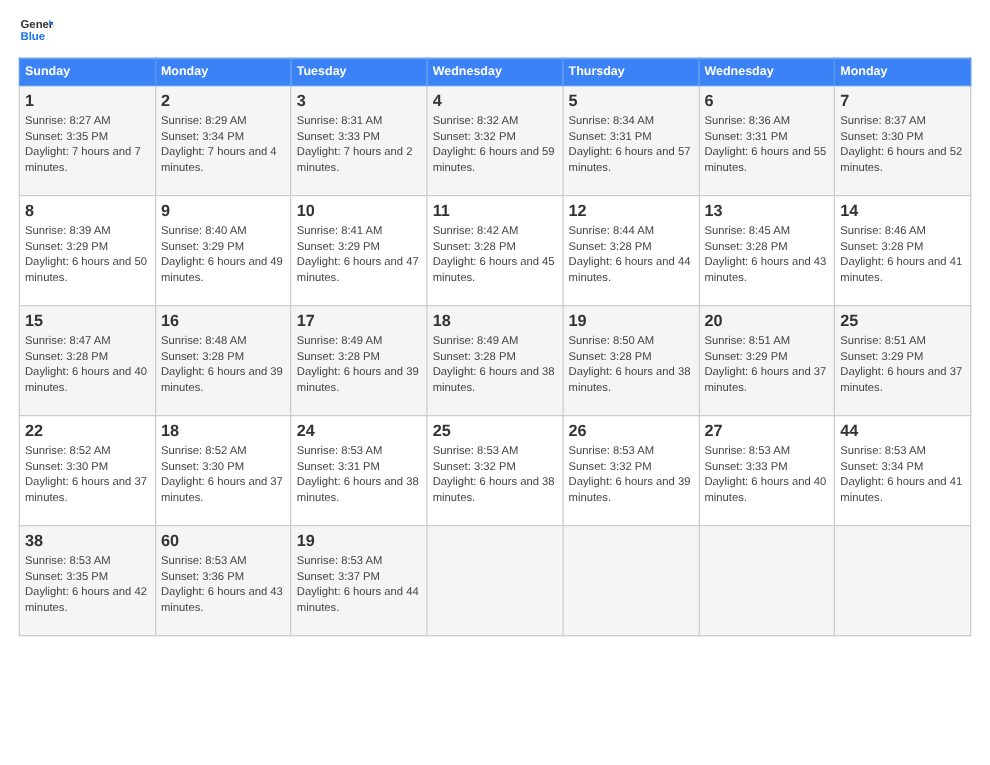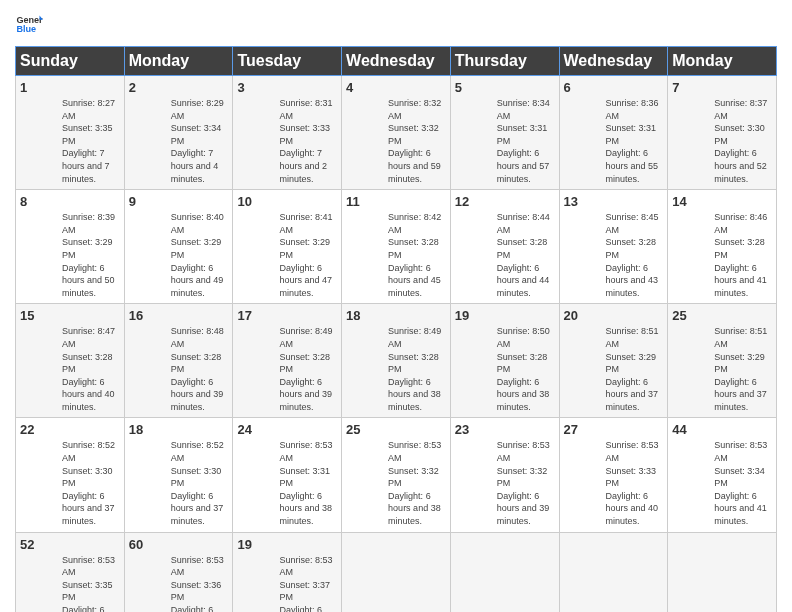--- a/index.html
+++ b/index.html
@@ -40,23 +40,23 @@
     .subtitle {
       font-size: 14px;
       color: #333;
     }
     table {
       width: 100%;
       border-collapse: collapse;
       table-layout: fixed;
     }
     thead tr th {
-      background-color: #404040;
+      background-color: #3b82f6;
       color: #fff;
-      font-size: 16px;
+      font-size: 10px;
       font-weight: bold;
       padding: 5px 4px;
       text-align: left;
       border: 1px solid #5a9ae8;
     }
     tbody tr td {
       vertical-align: top;
       font-size: 9.5px;
       color: #333;
       padding: 4px 4px;
@@ -72,21 +72,20 @@
     .day-num {
       font-size: 13px;
       font-weight: bold;
       display: block;
       margin-bottom: 2px;
     }
     .day-info {
       font-size: 9px;
       line-height: 1.4;
       color: #444;
-      margin-left: 42px;
     }
     td.empty {
       background-color: #f5f5f5;
     }
   </style>
 </head>
 <body>
 
 <div class="container">
   <div class="header">
@@ -217,35 +216,35 @@
           </td>
           <td>
             <span class="day-num">24</span>
             <div class="day-info">Sunrise: 8:53 AM<br>Sunset: 3:31 PM<br>Daylight: 6 hours and 38 minutes.</div>
           </td>
           <td>
             <span class="day-num">25</span>
             <div class="day-info">Sunrise: 8:53 AM<br>Sunset: 3:32 PM<br>Daylight: 6 hours and 38 minutes.</div>
           </td>
           <td>
-            <span class="day-num">23</span>
+            <span class="day-num">26</span>
             <div class="day-info">Sunrise: 8:53 AM<br>Sunset: 3:32 PM<br>Daylight: 6 hours and 39 minutes.</div>
           </td>
           <td>
             <span class="day-num">27</span>
             <div class="day-info">Sunrise: 8:53 AM<br>Sunset: 3:33 PM<br>Daylight: 6 hours and 40 minutes.</div>
           </td>
           <td>
             <span class="day-num">44</span>
             <div class="day-info">Sunrise: 8:53 AM<br>Sunset: 3:34 PM<br>Daylight: 6 hours and 41 minutes.</div>
           </td>
         </tr>
         <tr>
           <td>
-            <span class="day-num">52</span>
+            <span class="day-num">38</span>
             <div class="day-info">Sunrise: 8:53 AM<br>Sunset: 3:35 PM<br>Daylight: 6 hours and 42 minutes.</div>
           </td>
           <td>
             <span class="day-num">60</span>
             <div class="day-info">Sunrise: 8:53 AM<br>Sunset: 3:36 PM<br>Daylight: 6 hours and 43 minutes.</div>
           </td>
           <td>
             <span class="day-num">19</span>
             <div class="day-info">Sunrise: 8:53 AM<br>Sunset: 3:37 PM<br>Daylight: 6 hours and 44 minutes.</div>
           </td>

